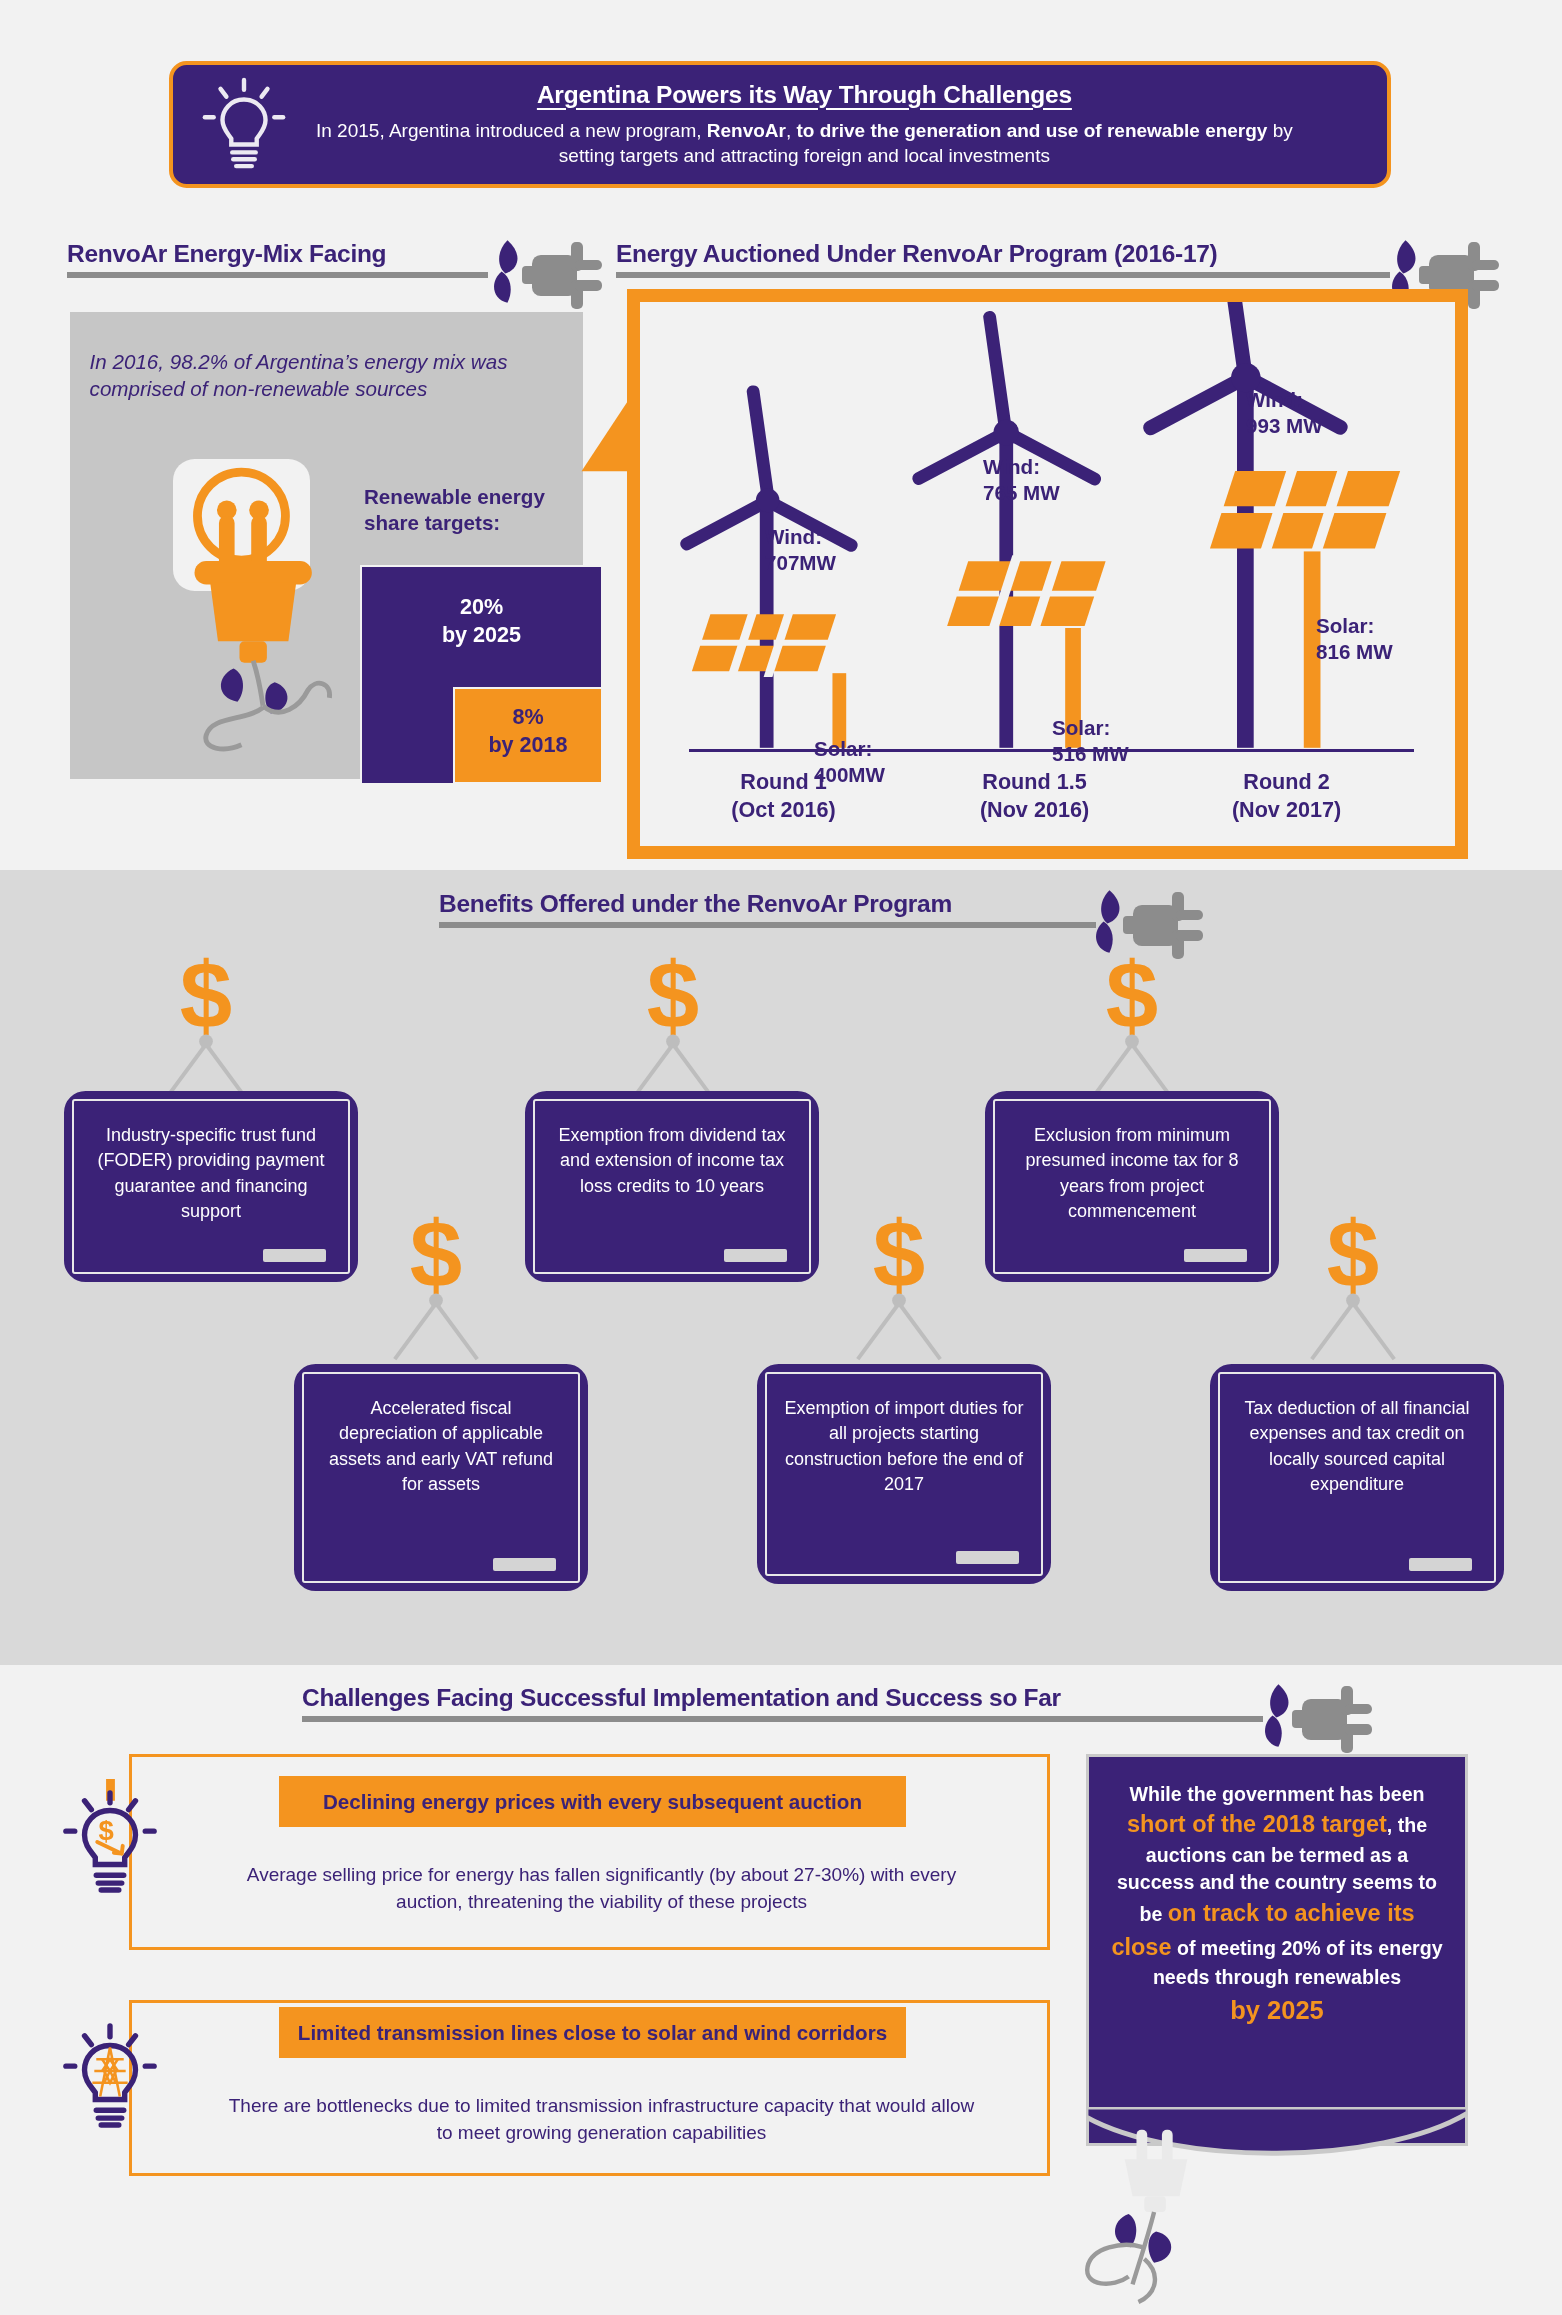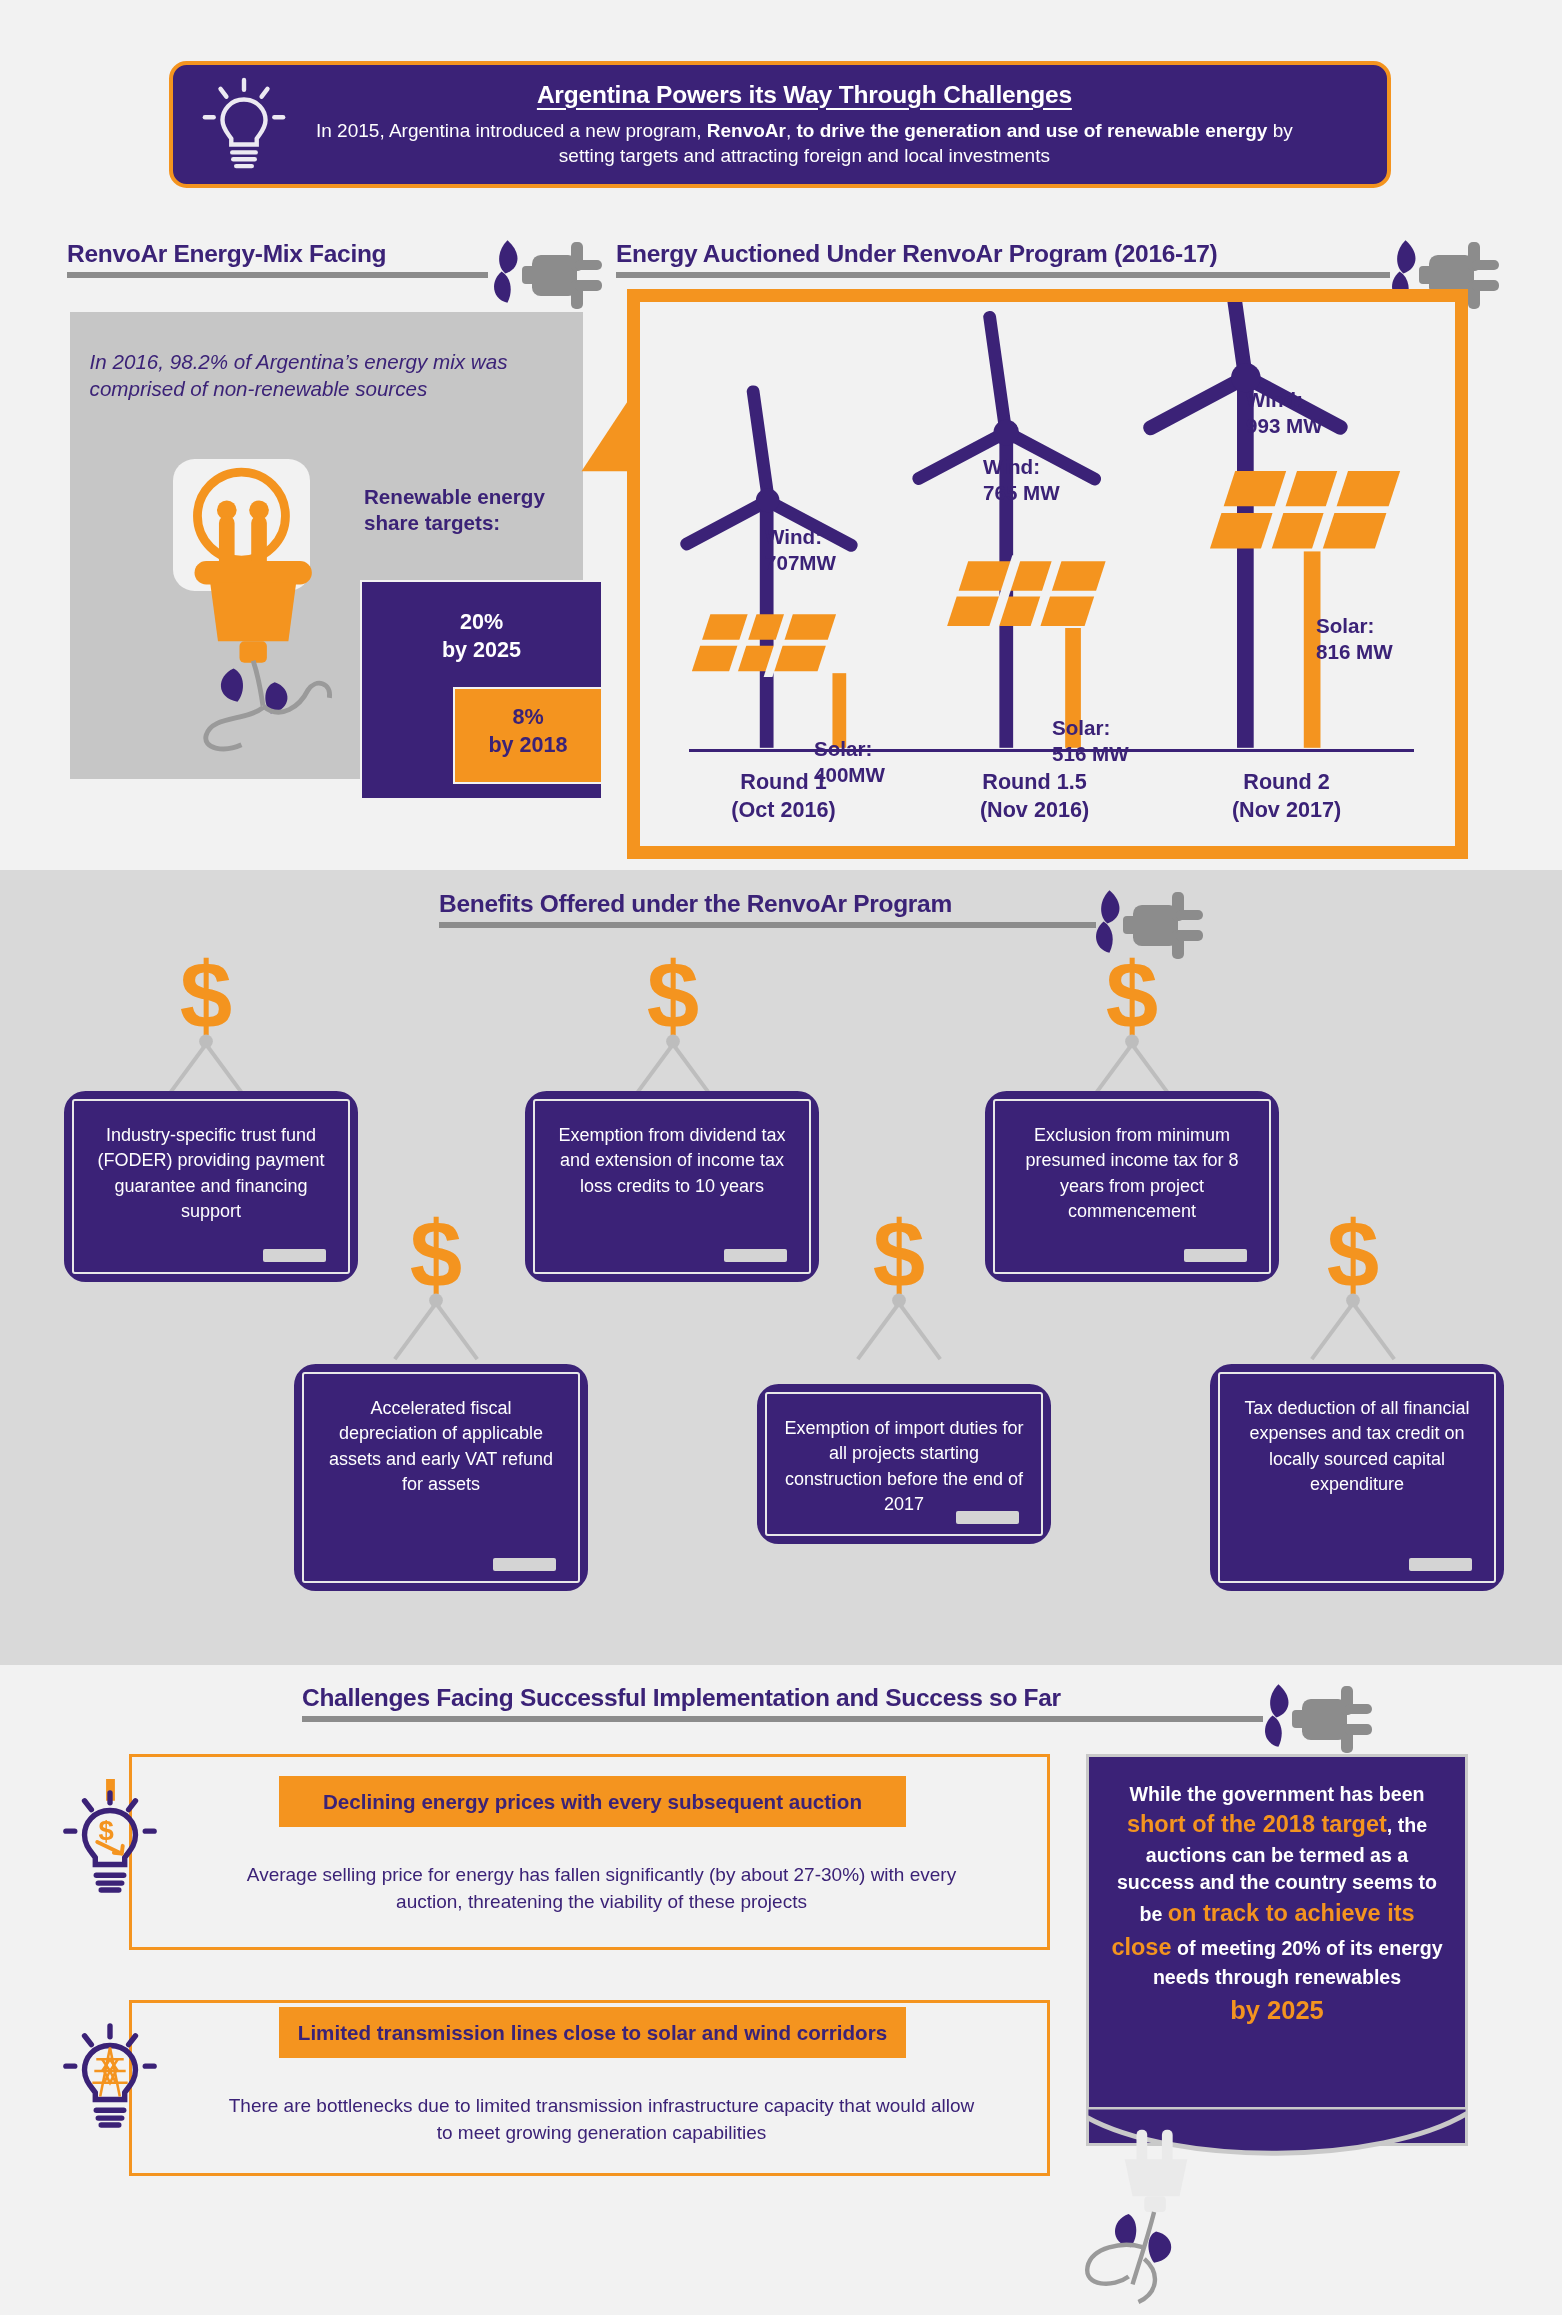--- a/index.html
+++ b/index.html
@@ -77,21 +77,21 @@
   .bulbplug{ position:absolute; left:103px; top:147px; width:176px; height:294px; }
   .bulbplug .chip{
     position:absolute; left:0; top:0; width:137px; height:132px;
     background:#f2f2f2; border-radius:21.6px;
   }
   .target-label{
     position:absolute; left:294px; top:172px; width:225px;
     color:#3b2277; font-size:20.6px; font-weight:bold; line-height:1.28;
   }
   .bar20{
-    position:absolute; left:290px; top:268px; width:243px; height:220px;
+    position:absolute; left:290px; top:253px; width:243px; height:220px;
     background:#3b2277; border:2.9px solid #f2f2f2;
     color:#fff; font-size:21.6px; font-weight:bold; text-align:center;
     padding-top:25.5px; line-height:1.3;
   }
   .bar8{
     position:absolute; left:383px; top:375px; width:150px; height:97px;
     background:#f4941f; border:2.9px solid #f2f2f2;
     color:#3b2277; font-size:21.6px; font-weight:bold; text-align:center;
     padding-top:13.7px; line-height:1.3;
   }
@@ -427,21 +427,21 @@
       <div class="tab"></div>
     </div>
   </div>
 
   <svg class="hanger" style="left:840px; top:1210px;" viewBox="0 0 120 160">
     <text x="60" y="78" font-size="96" font-weight="bold" fill="#f4941f" text-anchor="middle" font-family="Liberation Sans, sans-serif">$</text>
     <circle cx="60" cy="92" r="7" fill="#bdbdbd"></circle>
     <line x1="60" y1="95" x2="18" y2="152" stroke="#bdbdbd" stroke-width="4"></line>
     <line x1="60" y1="95" x2="102" y2="152" stroke="#bdbdbd" stroke-width="4"></line>
   </svg>
-  <div class="card" style="left:757px; top:1364px; height:160px;margin-top:20px;">
+  <div class="card" style="left:757px; top:1364px; height:220px;">
     <div class="inner">
       <div class="ctext">Exemption of import duties for all projects starting construction before the end of 2017</div>
       <div class="tab"></div>
     </div>
   </div>
 
   <svg class="hanger" style="left:1294px; top:1210px;" viewBox="0 0 120 160">
     <text x="60" y="78" font-size="96" font-weight="bold" fill="#f4941f" text-anchor="middle" font-family="Liberation Sans, sans-serif">$</text>
     <circle cx="60" cy="92" r="7" fill="#bdbdbd"></circle>
     <line x1="60" y1="95" x2="18" y2="152" stroke="#bdbdbd" stroke-width="4"></line>

